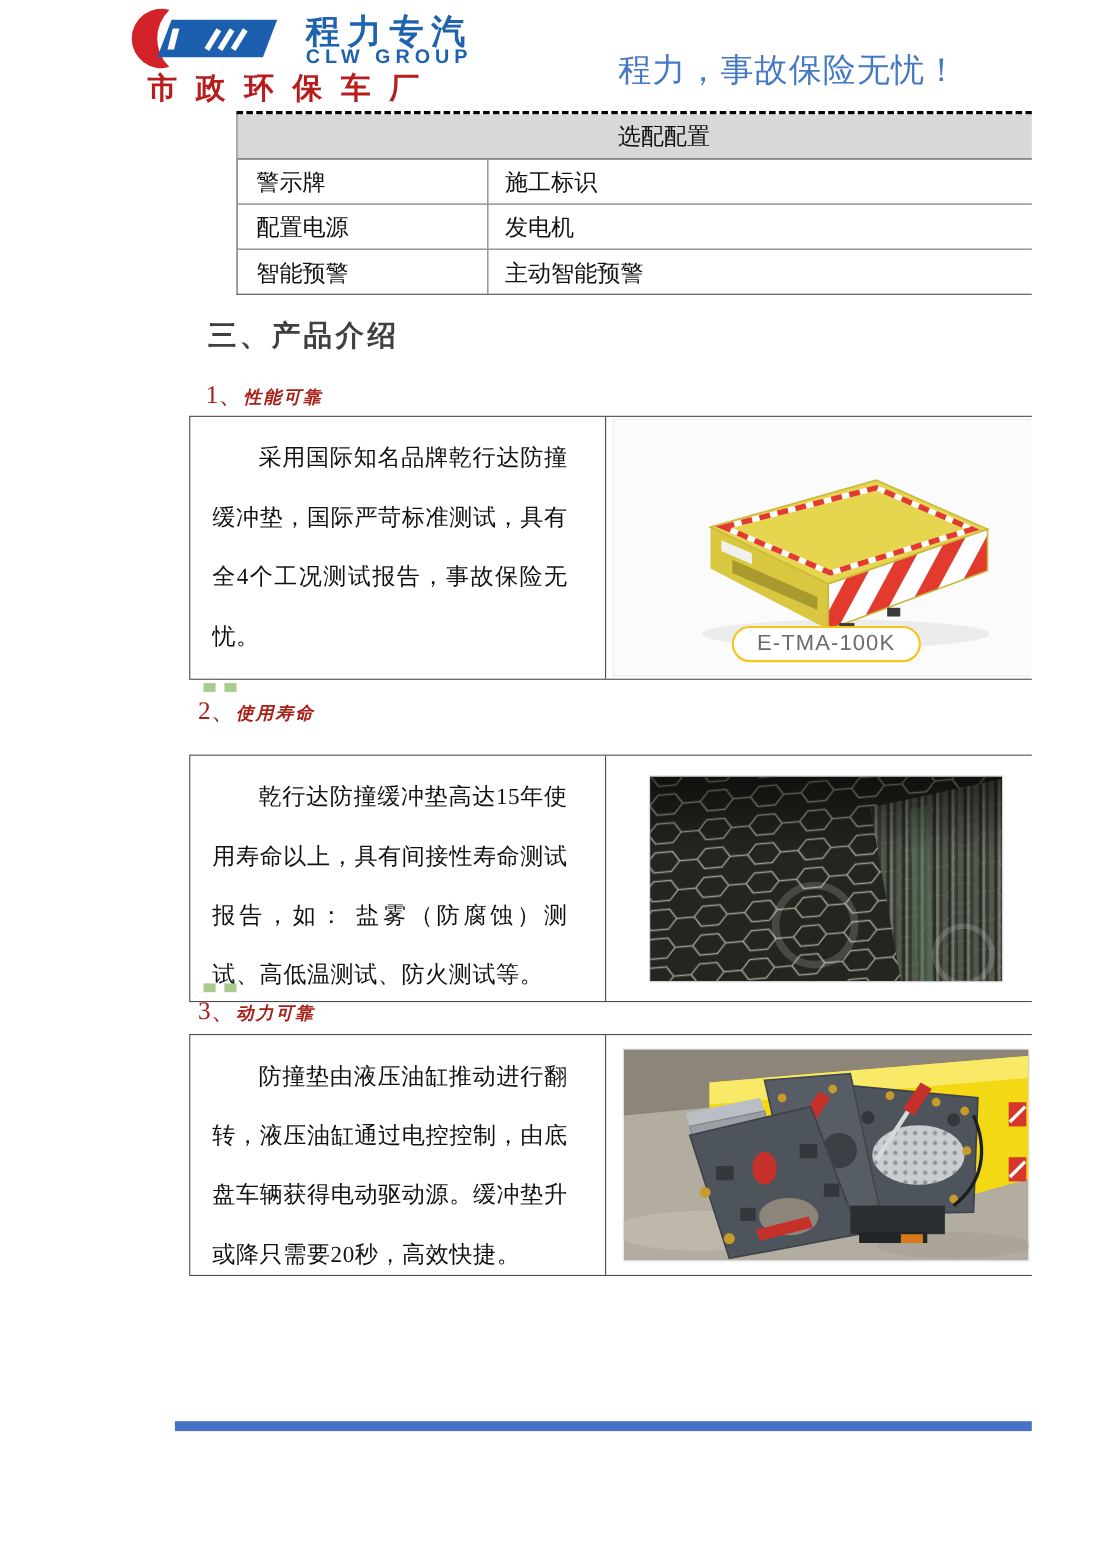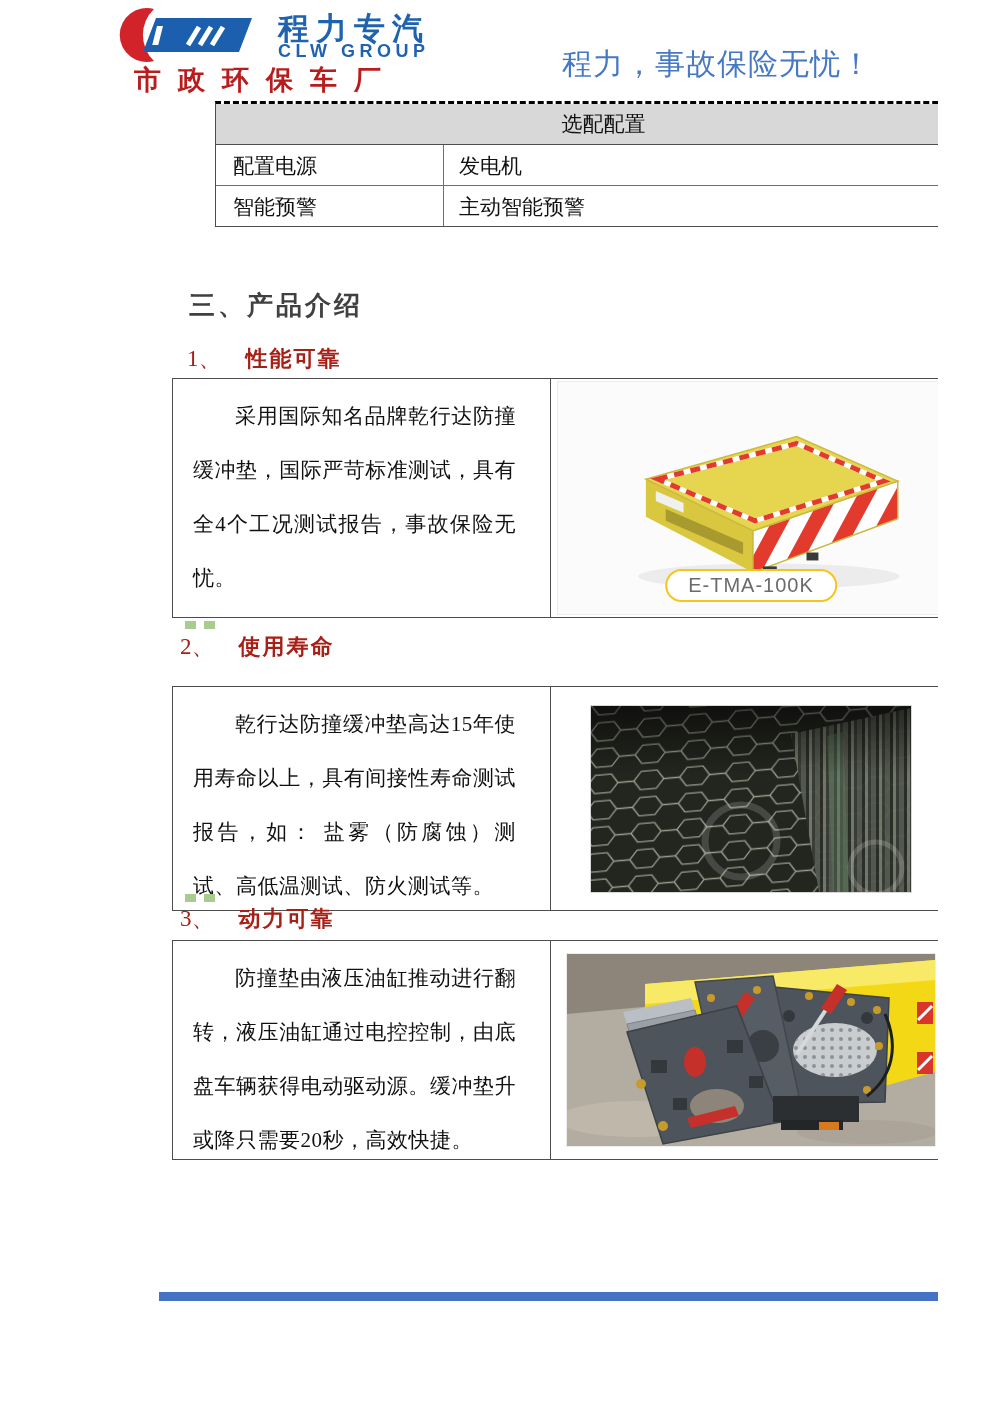--- a/index.html
+++ b/index.html
@@ -29,21 +29,21 @@
   .ct-label{width:228px;border-right:1px solid #6e6e6e;box-sizing:border-box;
     display:flex;align-items:flex-end;padding:0 0 5px 17px;font-size:21px;}
   .ct-value{flex:1;display:flex;align-items:flex-end;padding:0 0 5px 15px;font-size:21px;}
   
   .doc-title{position:absolute;left:127px;top:288px;
     font-family:"Liberation Sans","DejaVu Sans",sans-serif;font-weight:bold;
     font-size:26px;color:#404040;letter-spacing:3px;}
   .sub-head{position:absolute;color:#a62017;}
   .sub-no{font-size:23px;}
   .sub-label{font-family:"Liberation Sans","DejaVu Sans",sans-serif;
-    font-weight:bold;font-size:22px;margin-left:24px;letter-spacing:2px;}
+    font-weight:bold;font-size:16px;letter-spacing:2px;font-style:italic;}
   .markers{position:absolute;display:flex;gap:8px;}
   .marker{width:11px;height:8px;background:#a8cc8e;display:inline-block;}
   
   .prod-table{position:absolute;left:110px;width:780px;display:flex;
     border:1px solid #4d4d4d;box-sizing:border-box;background:#fff;}
   .pt-text{width:378px;border-right:1px solid #4d4d4d;box-sizing:border-box;
     padding:10px 34px 0 20px;}
   .pt-text p{margin:0;font-size:21px;line-height:54px;text-indent:2em;
     text-align:justify;letter-spacing:0.5px;}
   .pt-img{flex:1;display:flex;align-items:center;justify-content:center;}
@@ -74,20 +74,24 @@
     <div class="brand-texts">
       <div class="brand-cn">程力专汽</div>
       <div class="brand-en">CLW GROUP</div>
     </div>
   </div>
   <div class="factory-name">市政环保车厂</div>
   <div class="slogan">程力，事故保险无忧！</div>
 
   <div class="config-table">
     <div class="ct-header">选配配置</div>
+    <div class="ct-row">
+      <div class="ct-label">警示牌</div>
+      <div class="ct-value">施工标识</div>
+    </div>
     <div class="ct-row">
       <div class="ct-label">配置电源</div>
       <div class="ct-value">发电机</div>
     </div>
     <div class="ct-row">
       <div class="ct-label">智能预警</div>
       <div class="ct-value">主动智能预警</div>
     </div>
   </div>
 

